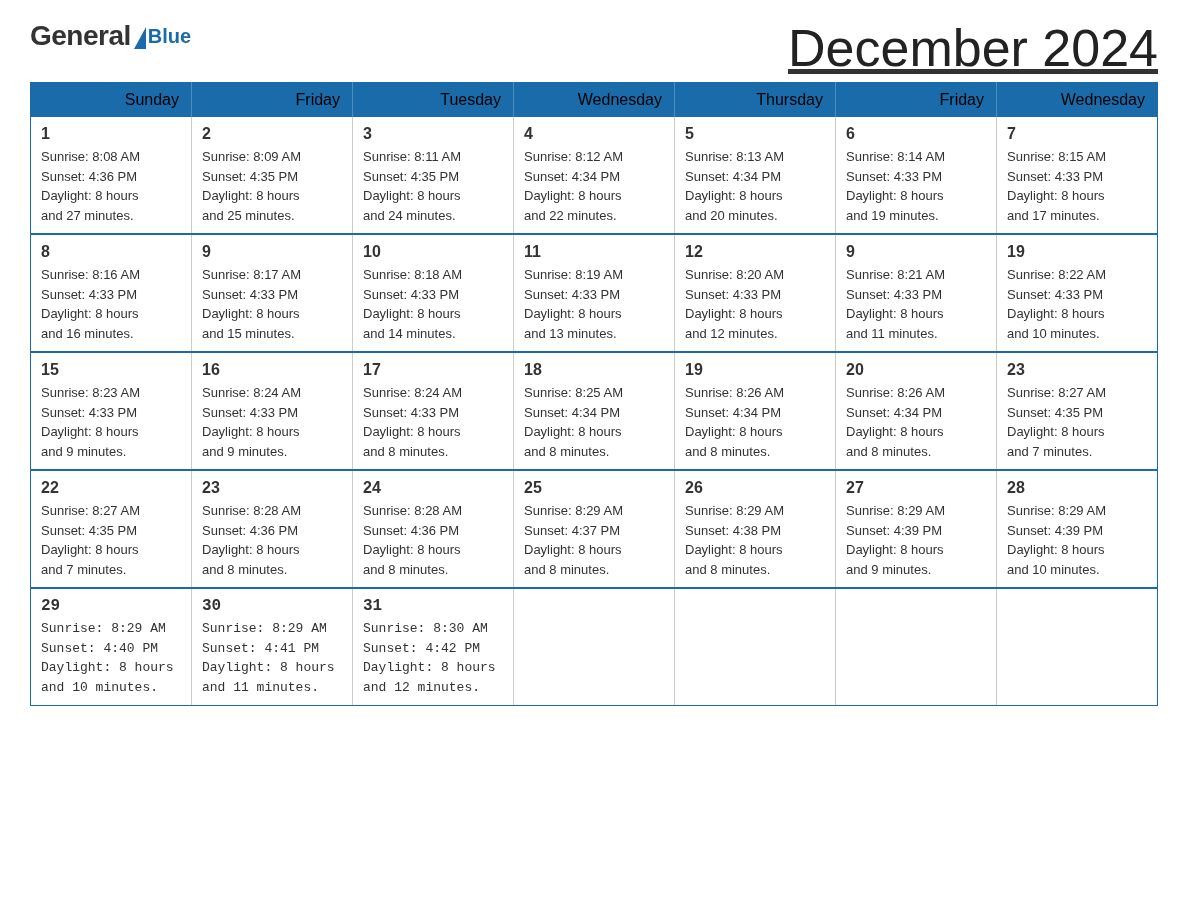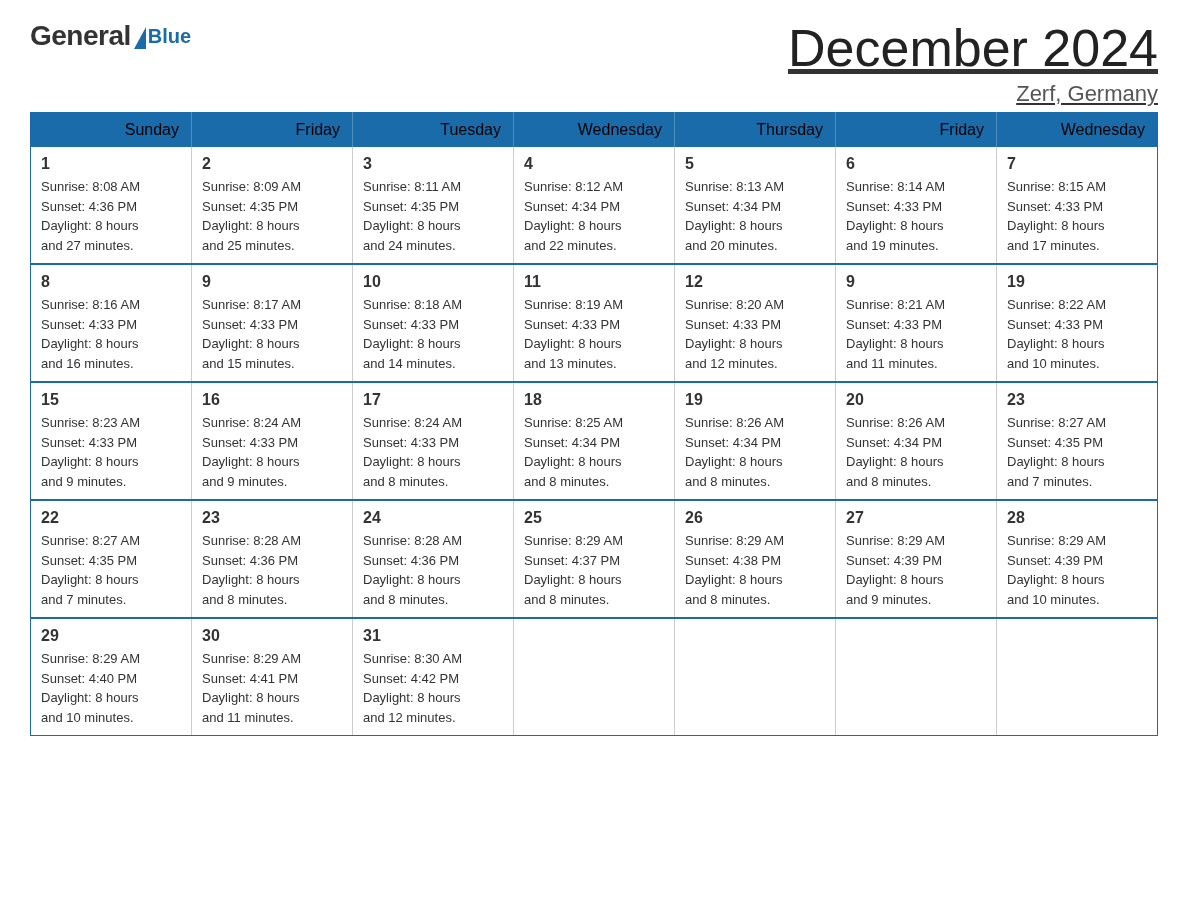--- a/index.html
+++ b/index.html
@@ -83,20 +83,21 @@
       border-right: 1px solid #ccc;
       border-bottom: 2px solid #1a6baa;
       width: 14.28%;
       min-height: 90px;
     }
     .calendar-table td:last-child {
       border-right: none;
     }
     .calendar-table tr:last-child td {
       border-bottom: 1px solid #1a6baa;
+      font-family: Liberation Mono, monospace;
     }
     .day-number {
       font-size: 16px;
       font-weight: bold;
       color: #333;
       margin-bottom: 4px;
       display: block;
     }
     .day-info {
       font-size: 13px;
@@ -113,21 +114,20 @@
 <div class="header">
   <div class="logo">
     <div class="logo-top">
       <span class="logo-general">General</span>
       <div class="logo-triangle"></div>
       <span class="logo-blue">Blue</span>
     </div>
   </div>
   <div class="title-section">
     <div class="month-title">December 2024</div>
-    <div class="location">Zerf, Germany</div>
   </div>
 </div>
 
 <table class="calendar-table">
   <thead>
     <tr>
       <th>Sunday</th>
       <th>Friday</th>
       <th>Tuesday</th>
       <th>Wednesday</th>

